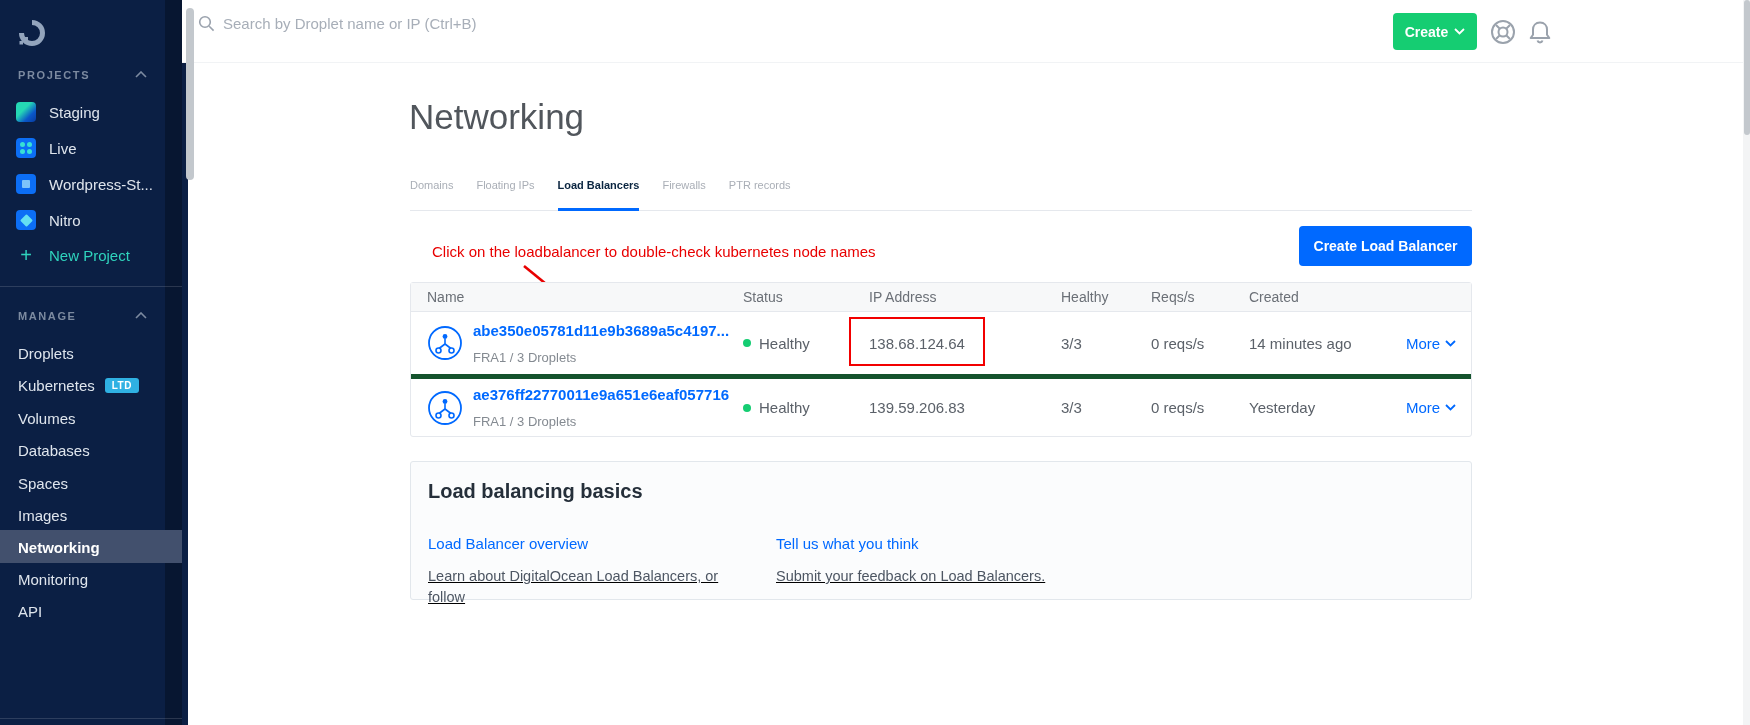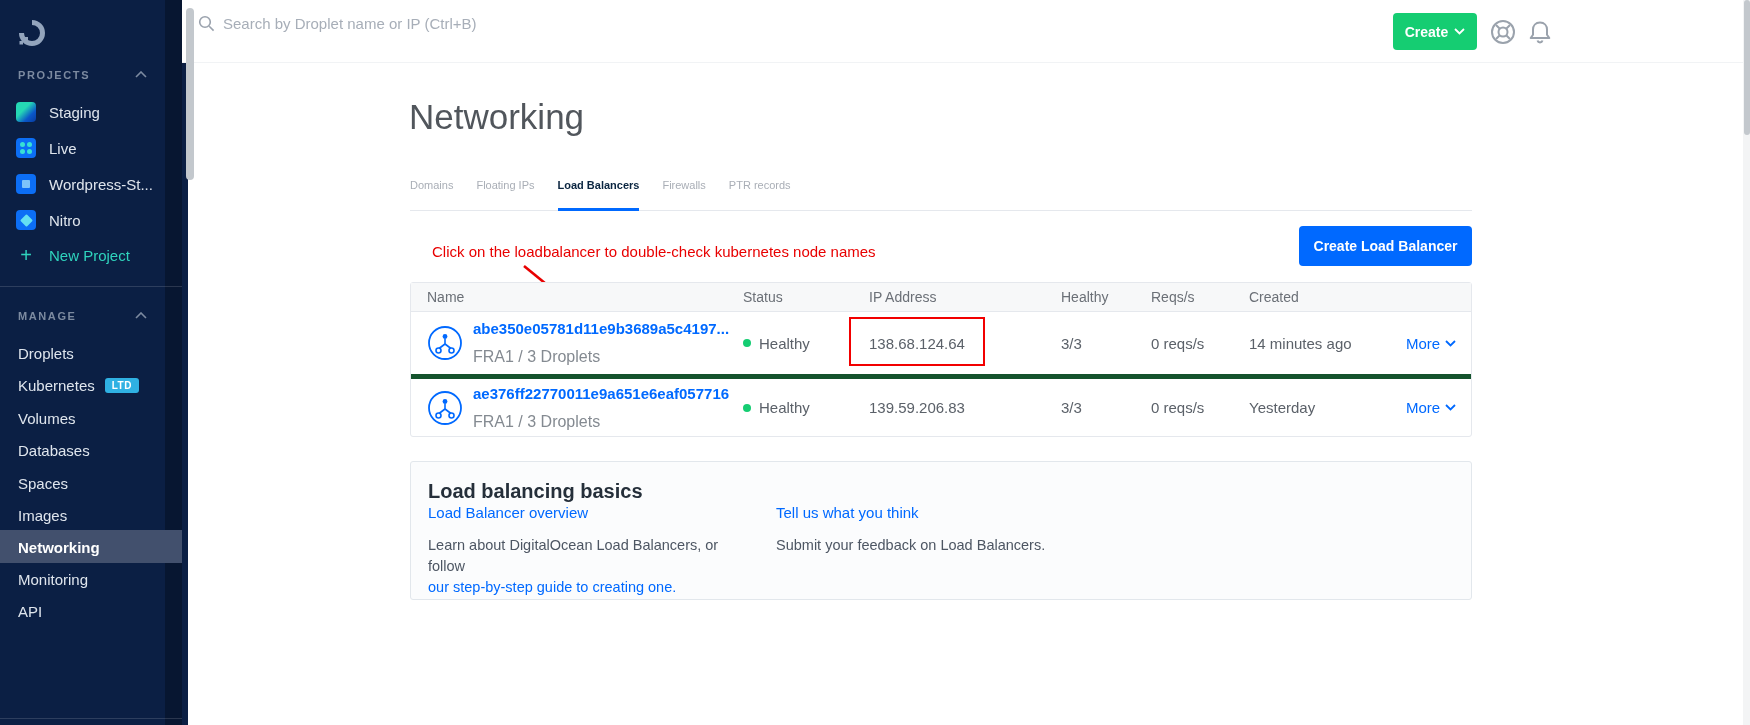--- a/index.html
+++ b/index.html
@@ -57,31 +57,31 @@
   
   .lb-table { position:absolute; left:410px; top:282px; width:1062px; border:1px solid #e5e8ed; border-radius:3px; background:#fff; }
   .t-head { display:grid; grid-template-columns:332px 126px 192px 90px 98px 157px 1fr; height:29px; align-items:center; background:#f7f8f9; border-bottom:1px solid #e5e8ed; }
   .t-head > div { font-size:14px; color:#6b7077; }
   .t-head > div:first-child { padding-left:16px; }
   .t-row { display:grid; grid-template-columns:332px 126px 192px 90px 98px 157px 1fr; height:62px; align-items:center; }
   .t-row + .t-row { border-top:5px solid #14532d; }
   .cell { font-size:15px; color:#5b6169; }
   .name-cell { display:flex; align-items:center; gap:10px; padding-left:16px; }
   .name-link { font-size:15px; font-weight:700; color:#0069ff; cursor:pointer; }
-  .name-sub { font-size:16px; color:#848a91; margin-top:11px; }
+  .name-sub { font-size:13px; color:#848a91; margin-top:11px; }
   .status-cell { display:flex; align-items:center; gap:8px; }
   .dot { width:8px; height:8px; border-radius:50%; background:#15cd72; }
   .more-link { display:flex; align-items:center; gap:5px; color:#0069ff; font-size:15px; cursor:pointer; }
 
   .red-box { position:absolute; left:849px; top:317px; width:136px; height:49px; border:2px solid #f20000; pointer-events:none; }
 
   
   .basics { position:absolute; left:410px; top:461px; width:1062px; height:139px; background:#fbfcfd; border:1px solid #e2e7ec; border-radius:3px; padding:18px 17px; }
   .basics-title { font-size:20px; font-weight:700; color:#252f3a; }
-  .basics-cols { display:grid; grid-template-columns:348px 347px 1fr; margin-top:1px; }
+  .basics-cols { display:grid; grid-template-columns:348px 347px 1fr; margin-top:32px;text-decoration:underline; }
   .basics-link { color:#0069ff; font-size:15px; cursor:pointer; display:inline-block; }
   .basics-text { margin-top:13px; font-size:14.5px; color:#4d5663; line-height:21px; width:330px; }
   .inline-link { color:#0069ff; cursor:pointer; }
 
   svg { display:block; }
 </style>
 </head>
 <body>
 
 <div class="sidebar">
@@ -317,21 +317,20 @@
 
 <div class="red-box"></div>
 
 <div class="basics">
   <div class="basics-title">Load balancing basics</div>
   <div class="basics-cols">
     <div>
       <span class="basics-link">Load Balancer overview</span>
       <div class="basics-text">
         <span>Learn about DigitalOcean Load Balancers, or follow</span>
-        <span class="inline-link" style="display:block;">our step-by-step guide to creating one.</span>
       </div>
     </div>
     <div>
       <span class="basics-link">Tell us what you think</span>
       <div class="basics-text">
         <span>Submit your feedback on Load Balancers.</span>
       </div>
     </div>
   </div>
 </div>

